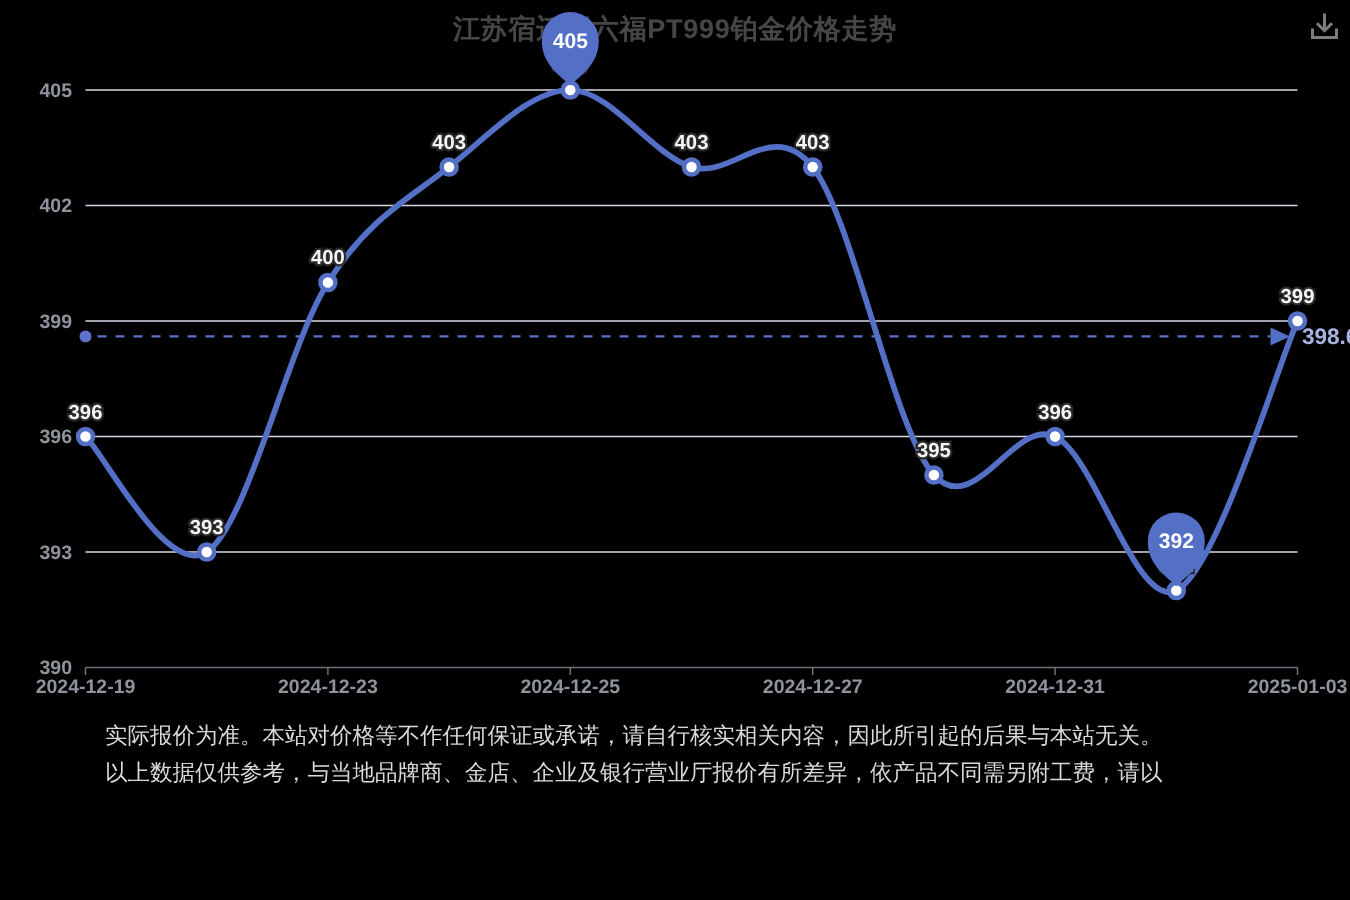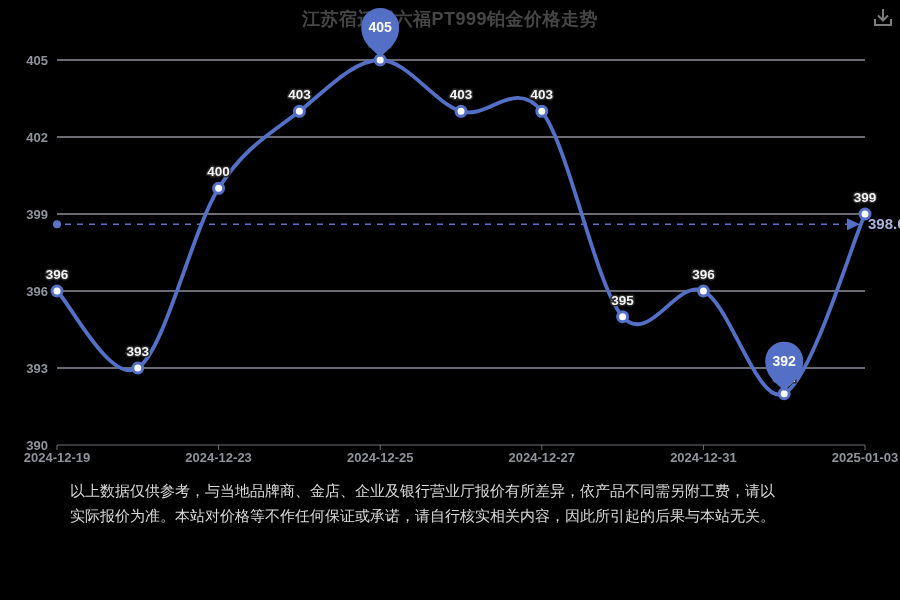--- a/index.html
+++ b/index.html
@@ -80,16 +80,16 @@
       <text x="703.4" y="279" fill="#f5f5f5" font-size="13.5" font-weight="600" text-anchor="middle" stroke="#2a2a2a" stroke-width="3" paint-order="stroke">396</text>
       <text x="784.2" y="381.6666666666667" fill="#f5f5f5" font-size="13.5" font-weight="600" text-anchor="middle" stroke="#2a2a2a" stroke-width="3" paint-order="stroke">392</text>
       <text x="865" y="202" fill="#f5f5f5" font-size="13.5" font-weight="600" text-anchor="middle" stroke="#2a2a2a" stroke-width="3" paint-order="stroke">399</text>
       <path d="M 380.2 57 C 370.2 48, 361.2 41.25, 361.2 27 A 19 19 0 1 1 399.2 27 C 399.2 41.25, 390.2 48, 380.2 57 Z" fill="#5470c6"></path>
       <text x="380.2" y="32" fill="#ffffff" font-size="14" font-weight="600" text-anchor="middle">405</text>
       <path d="M 784.2 390.6666666666667 C 774.2 381.6666666666667, 765.2 374.9166666666667, 765.2 360.6666666666667 A 19 19 0 1 1 803.2 360.6666666666667 C 803.2 374.9166666666667, 794.2 381.6666666666667, 784.2 390.6666666666667 Z" fill="#5470c6"></path>
       <text x="784.2" y="365.6666666666667" fill="#ffffff" font-size="14" font-weight="600" text-anchor="middle">392</text>
     </svg>
 
   <div id="disclaimer">
+    <div>实际报价为准。本站对价格等不作任何保证或承诺，请自行核实相关内容，因此所引起的后果与本站无关。</div>
     <div>以上数据仅供参考，与当地品牌商、金店、企业及银行营业厅报价有所差异，依产品不同需另附工费，请以</div>
-    <div>实际报价为准。本站对价格等不作任何保证或承诺，请自行核实相关内容，因此所引起的后果与本站无关。</div>
   </div>
 </div>
 
 </body></html>

